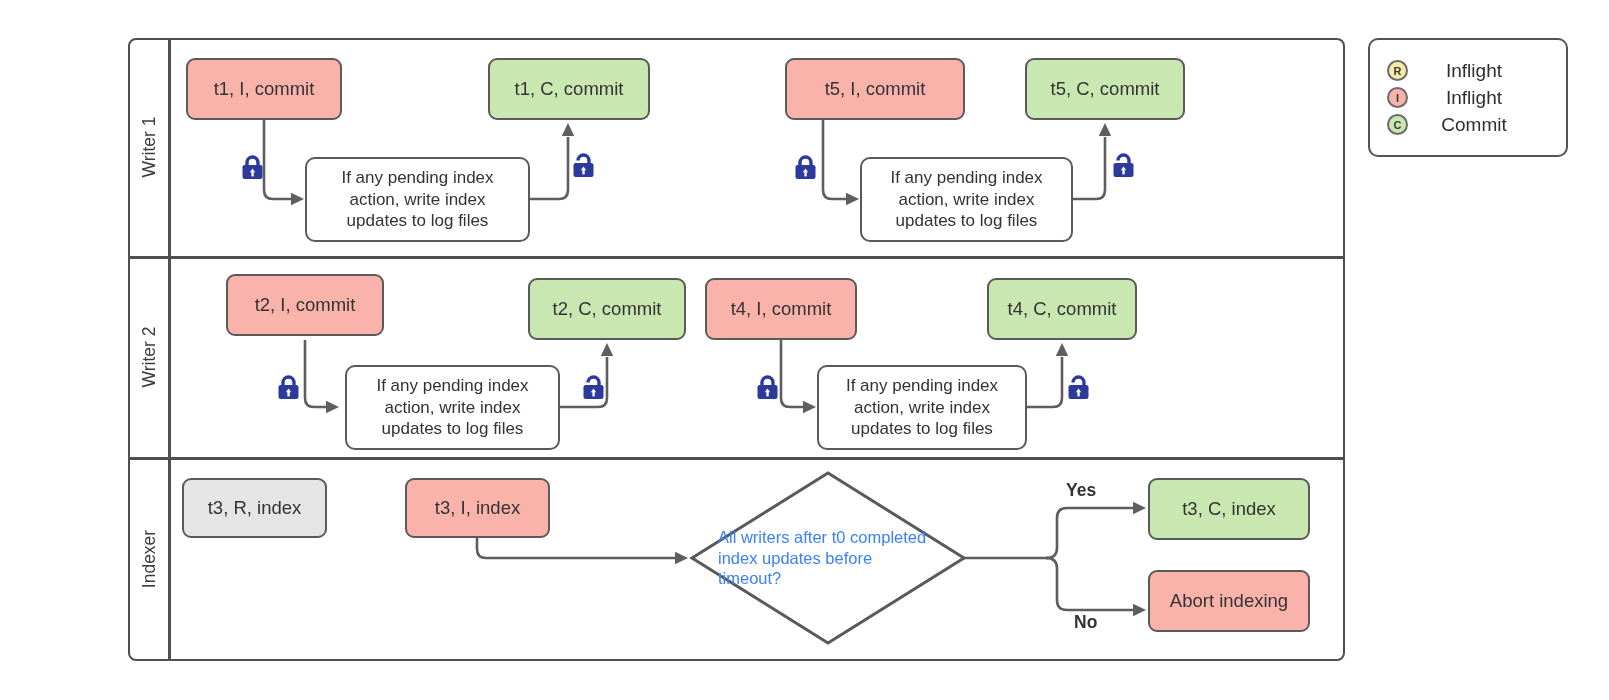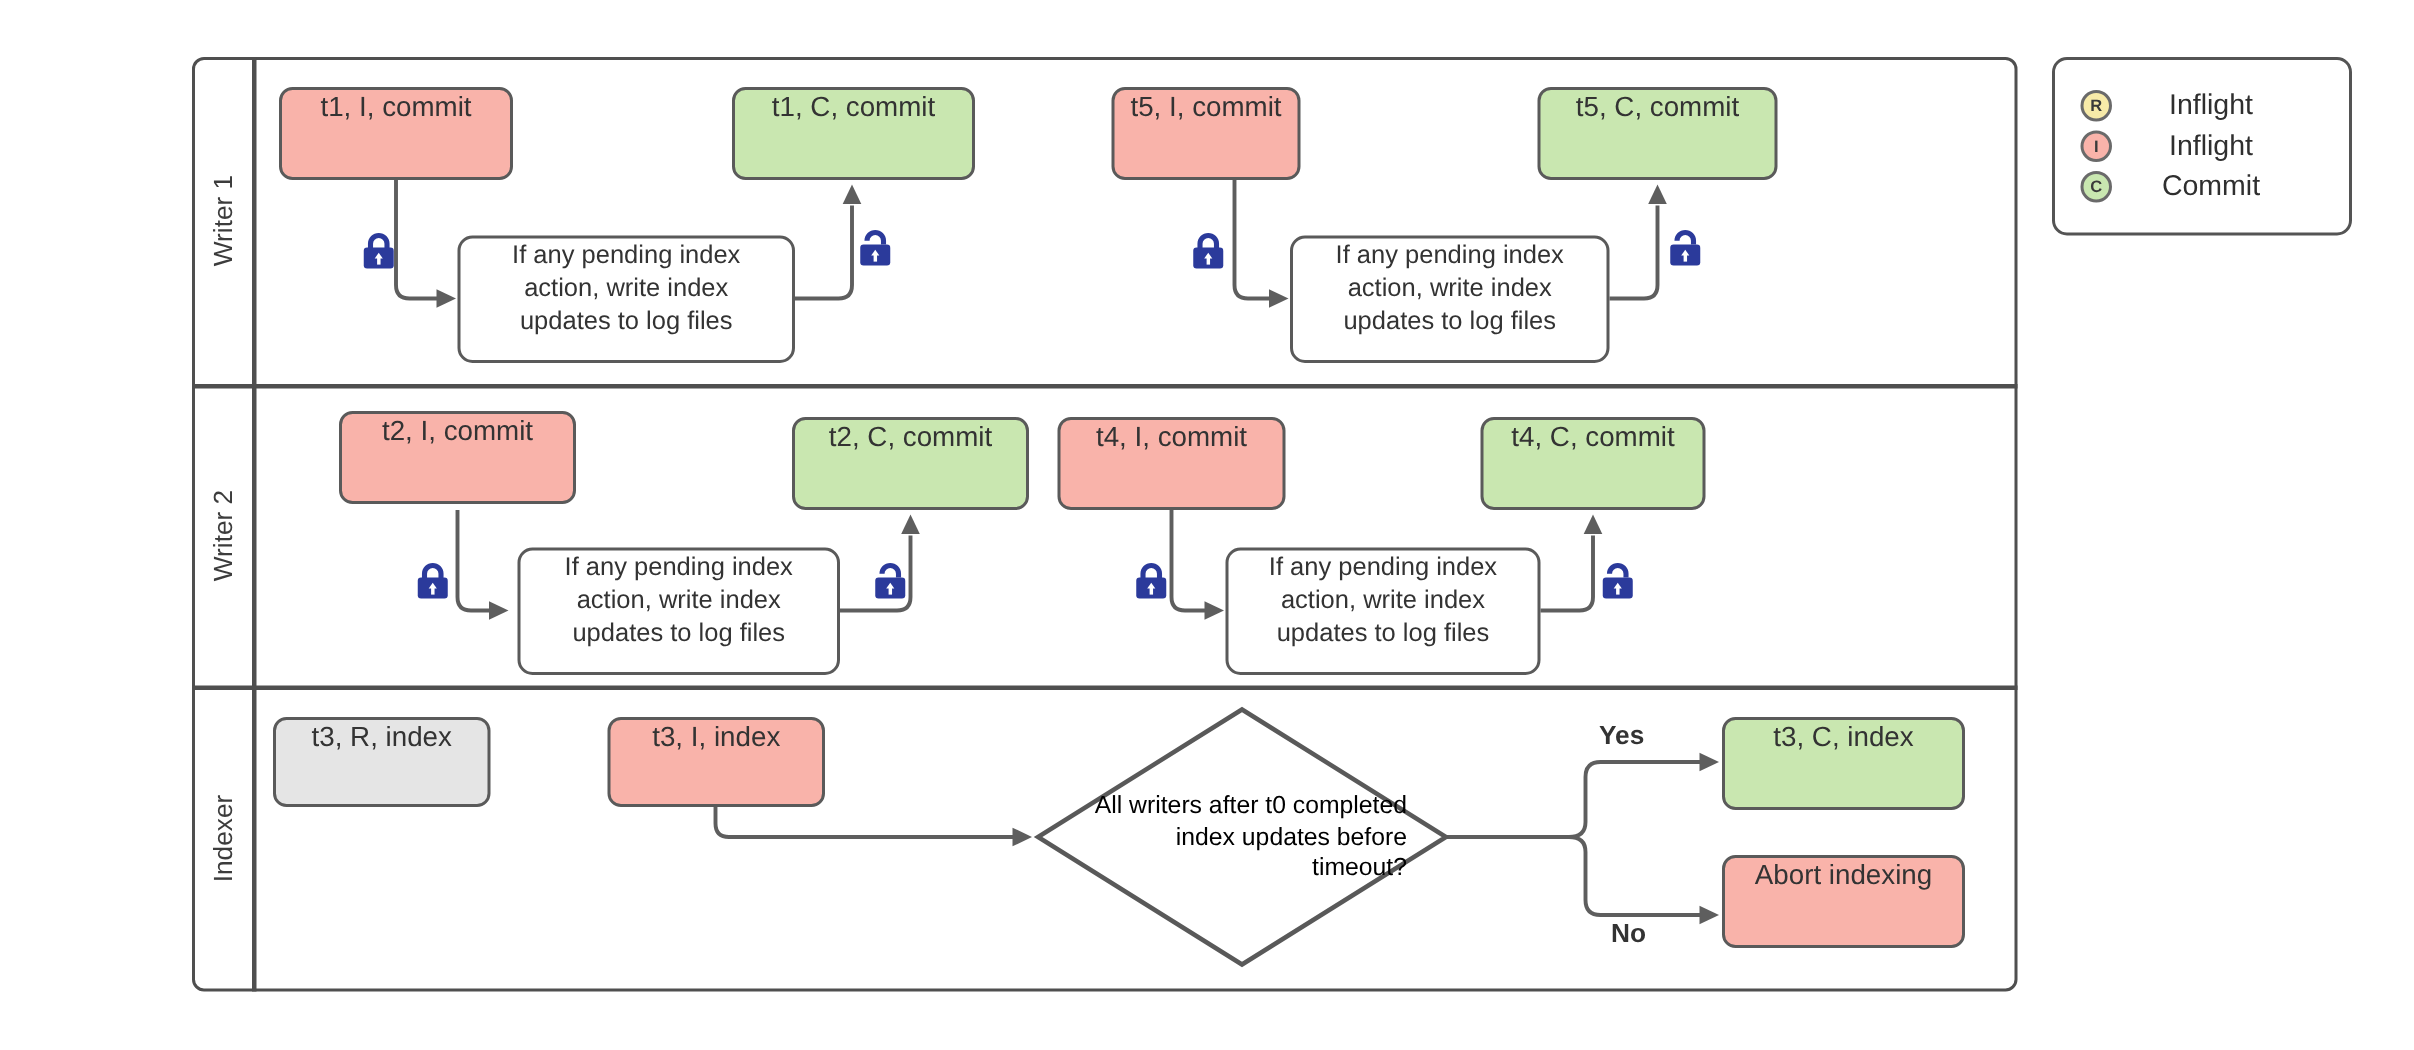--- a/index.html
+++ b/index.html
@@ -18,30 +18,30 @@
   .hsep{
     position:absolute;left:128px;width:1217px;height:2.5px;background:#4f4f4f;
   }
   .lane-label{
     position:absolute;font-size:17.5px;color:#3c3c3c;white-space:nowrap;
     transform:translate(-50%,-50%) rotate(-90deg);
   }
   
   .box{
     position:absolute;box-sizing:border-box;border:2.5px solid #5a5a5a;border-radius:9px;
-    display:flex;align-items:flex-start;justify-content:center;text-align:center;
+    display:flex;align-items:center;justify-content:center;text-align:center;
     font-size:18.5px;color:#333333;background:#ffffff;line-height:1.2;
   }
   .pink{background:#f9b3aa;}
   .green{background:#c9e7b0;}
   .yellow{background:#e5e5e5;}
   .proc{font-size:17px;line-height:1.28;border-radius:10px;padding:0 18px;}
   .decision-text{
-    position:absolute;left:718px;top:527px;width:220px;text-align:right;
-    font-size:16.5px;line-height:1.25;color:#000000;
+    position:absolute;left:718px;top:527px;width:220px;text-align:left;
+    font-size:16.5px;line-height:1.25;color:#3b82f6;
   }
   .branch-label{position:absolute;font-size:17.5px;color:#333333;font-weight:bold;}
   .overlay{position:absolute;left:0;top:0;pointer-events:none;}
   
   .legend{
     position:absolute;left:1368px;top:38px;width:200px;height:119px;box-sizing:border-box;
     border:2.5px solid #545454;border-radius:10px;background:#ffffff;
     display:flex;flex-direction:column;justify-content:center;gap:5px;
     padding:0 26px 0 17px;
   }
@@ -154,21 +154,21 @@
     </g>
   </svg>
 
   <div class="box pink" style="left:186px;top:58px;width:156px;height:62px;">
       <span>t1, I, commit</span>
     </div>
   <div class="box proc" style="left:305px;top:157px;width:225px;height:85px;">If any pending index action, write index updates to log files</div>
   <div class="box green" style="left:488px;top:58px;width:162px;height:62px;">
       <span>t1, C, commit</span>
     </div>
-  <div class="box pink" style="left:741px;top:58px;width:126px;height:62px;">
+  <div class="box pink" style="left:785px;top:58px;width:180px;height:62px;">
       <span>t5, I, commit</span>
     </div>
   <div class="box proc" style="left:860px;top:157px;width:213px;height:85px;">If any pending index action, write index updates to log files</div>
   <div class="box green" style="left:1025px;top:58px;width:160px;height:62px;">
       <span>t5, C, commit</span>
     </div>
 
   <div class="box pink" style="left:226px;top:274px;width:158px;height:62px;">
       <span>t2, I, commit</span>
     </div>

